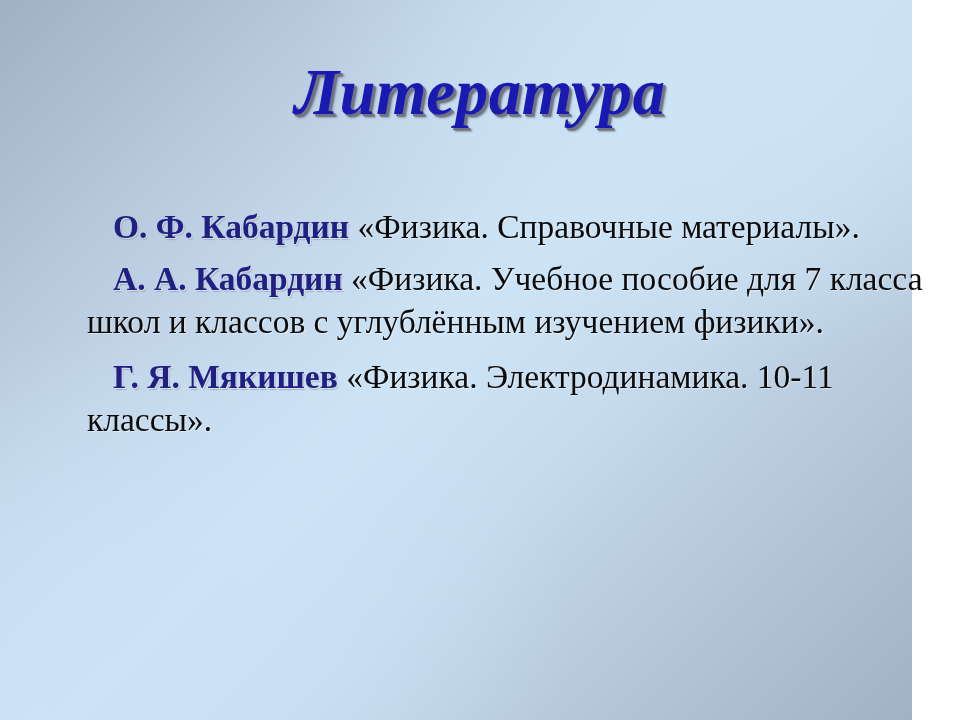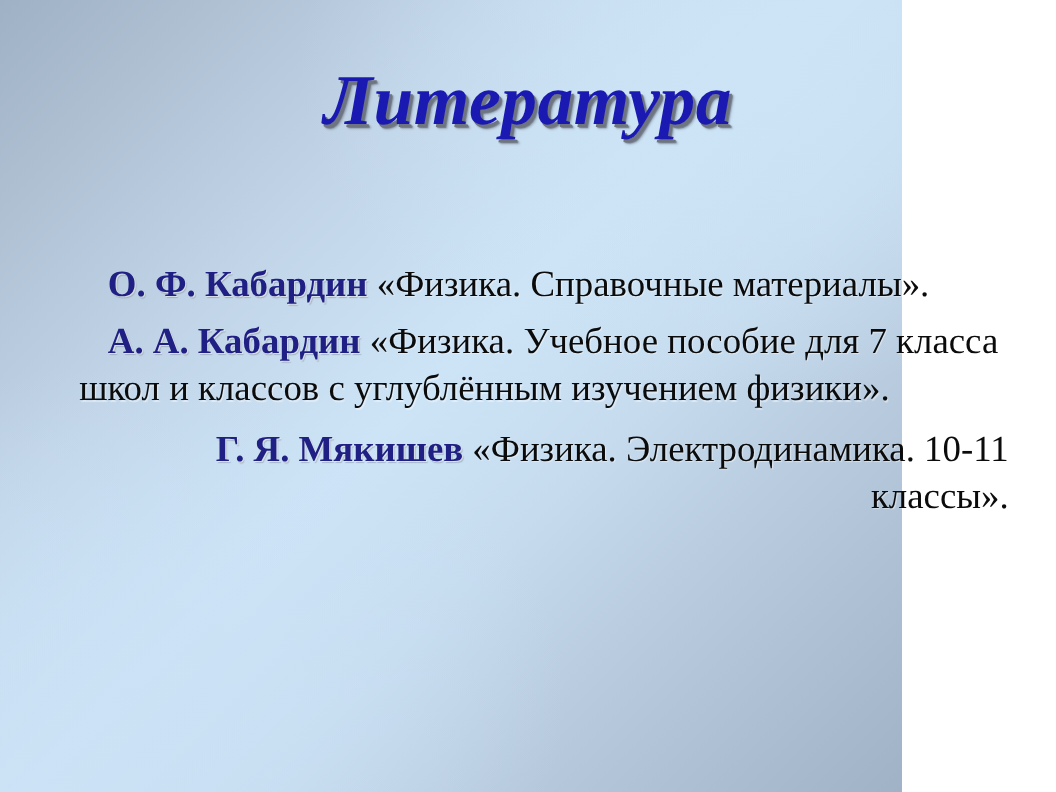--- a/index.html
+++ b/index.html
@@ -8,21 +8,21 @@
   }
   body {
     width: 960px;
     height: 720px;
     overflow: hidden;
     font-family: "Liberation Serif", "DejaVu Serif", serif;
   }
 
   #slide {
     position: relative;
-    width: 820px;
+    width: 912px;
     height: 720px;
     box-sizing: border-box;
     
     background:
       linear-gradient(135deg,
         #9fb1c5 0%,
         #aebfd2 12%,
         #c2d5e8 30%,
         #cde4f7 48%,
         #c6dbee 62%,
@@ -66,23 +66,22 @@
        2px 2px 0px #6e7480,
        3px 3px 1px rgba(70,75,85,0.55),
        4px 4px 2px rgba(70,75,85,0.30);
     white-space: nowrap;
   }
 
   
   .ref-list {
     position: absolute;
     top: 205px;
-    left: 72px;
+    left: 87px;
     width: 845px;
-    margin-top: 32px;
   }
 
   .ref-item {
     font-family: "Liberation Serif", "DejaVu Serif", serif;
     font-size: 33.5px;
     line-height: 43px;
     color: #0b0b0b;
     text-indent: 26px;
     margin: 0 0 5px 0;
     text-shadow: 1px 1px 1px rgba(255,255,255,0.45);
@@ -109,21 +108,21 @@
       1px 1px 0px rgba(255,255,255,0.55),
       1.5px 1.5px 1px rgba(120,130,145,0.45);
   }
   .ref-item.all-bold {
     text-indent: 38px;
   }
 
   
   #ref-0 { margin-bottom: 9px; }
   #ref-1 { margin-bottom: 12px; }
-  #ref-2 { margin-bottom: 14px; text-align: right; }
+  #ref-2 { margin-bottom: 14px; }
 </style>
 </head>
 <body>
 
 <div id="slide">
   <div id="content">
 
     <div class="slide-title">Литература</div>
 
     <div class="ref-list">

